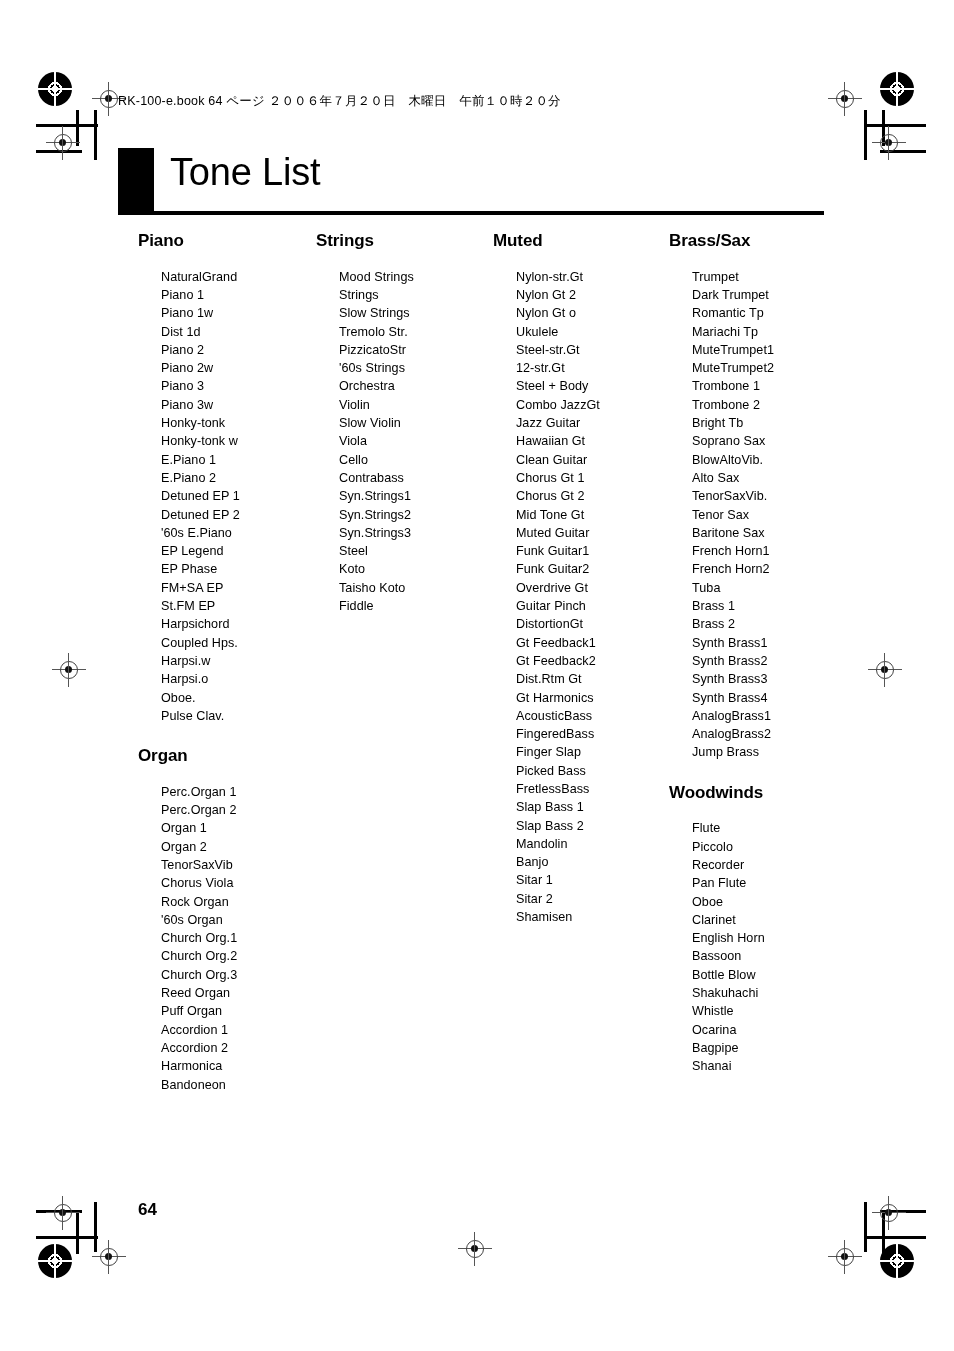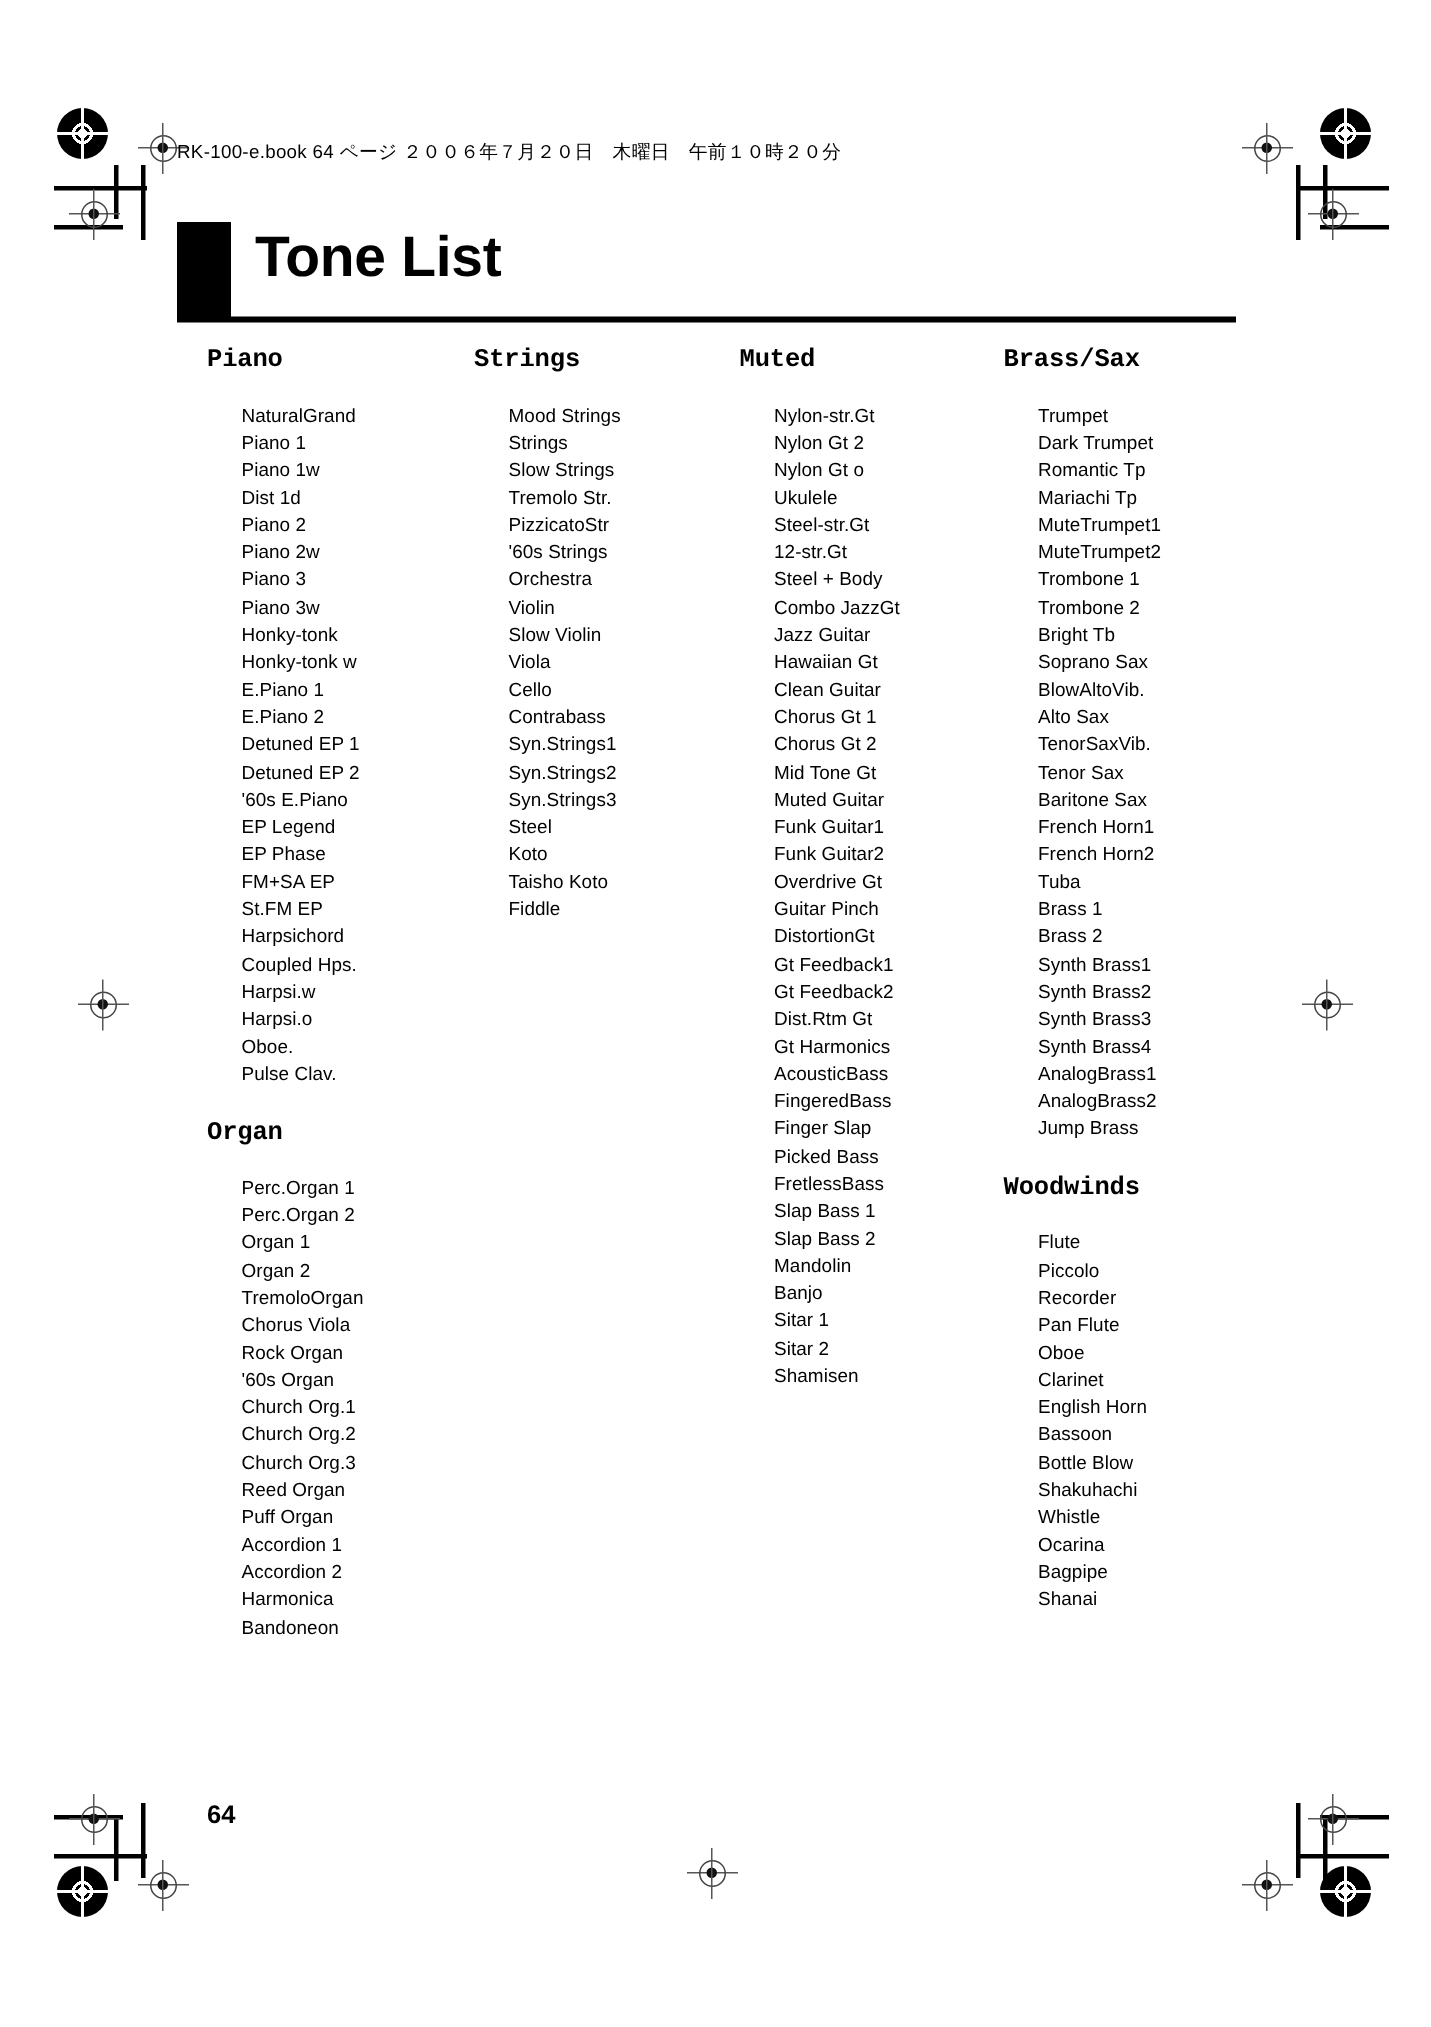--- a/index.html
+++ b/index.html
@@ -98,21 +98,21 @@
     top: 0;
     width: 36px;
     height: 67px;
     background: #000;
   }
   .title-text {
     position: absolute;
     left: 52px;
     top: 5px;
     font-size: 38px;
-    font-weight: 700;
+    font-weight: 400;
     letter-spacing: -0.2px;
     line-height: 1;
     font-family: "Liberation Sans", sans-serif;
   }
   .title-rule {
     position: absolute;
     left: 36px;
     top: 63px;
     width: 670px;
     height: 4px;
@@ -138,21 +138,21 @@
 
   .group { margin-bottom: 0; }
   .group + .group { margin-top: 22px; }
 
   .group-title {
     font-size: 17px;
     font-weight: bold;
     letter-spacing: -0.1px;
     margin: 0 0 8px 0;
     line-height: 1.1;
-    font-family: Liberation Mono, monospace;
+    font-family: Liberation Sans, sans-serif;
   }
   .tone-list {
     list-style: none;
     margin: 17px;
     padding: 0 0 0 6px;
   }
   .tone-list li {
     font-size: 12.6px;
     line-height: 18.3px;
     letter-spacing: 0.05px;
@@ -294,21 +294,21 @@
           <li>Pulse Clav.</li>
         </ul>
       </div>
       <div class="group">
         <div class="group-title">Organ</div>
         <ul class="tone-list">
           <li>Perc.Organ 1</li>
           <li>Perc.Organ 2</li>
           <li>Organ 1</li>
           <li>Organ 2</li>
-          <li>TremoloOrgan</li>
+          <li>TenorSaxVib</li>
           <li>Chorus Viola</li>
           <li>Rock Organ</li>
           <li>'60s Organ</li>
           <li>Church Org.1</li>
           <li>Church Org.2</li>
           <li>Church Org.3</li>
           <li>Reed Organ</li>
           <li>Puff Organ</li>
           <li>Accordion 1</li>
           <li>Accordion 2</li>

